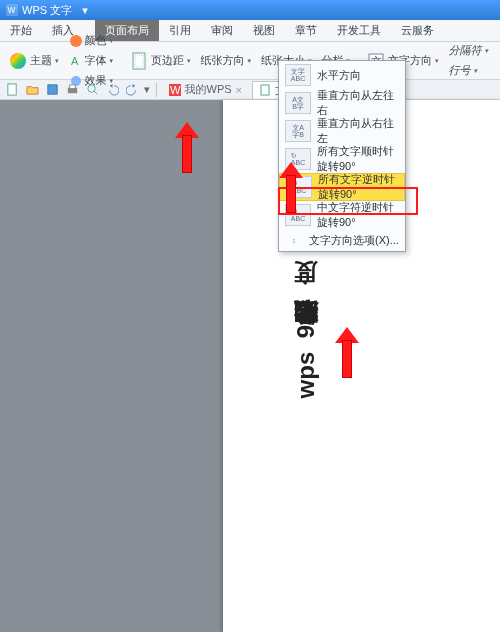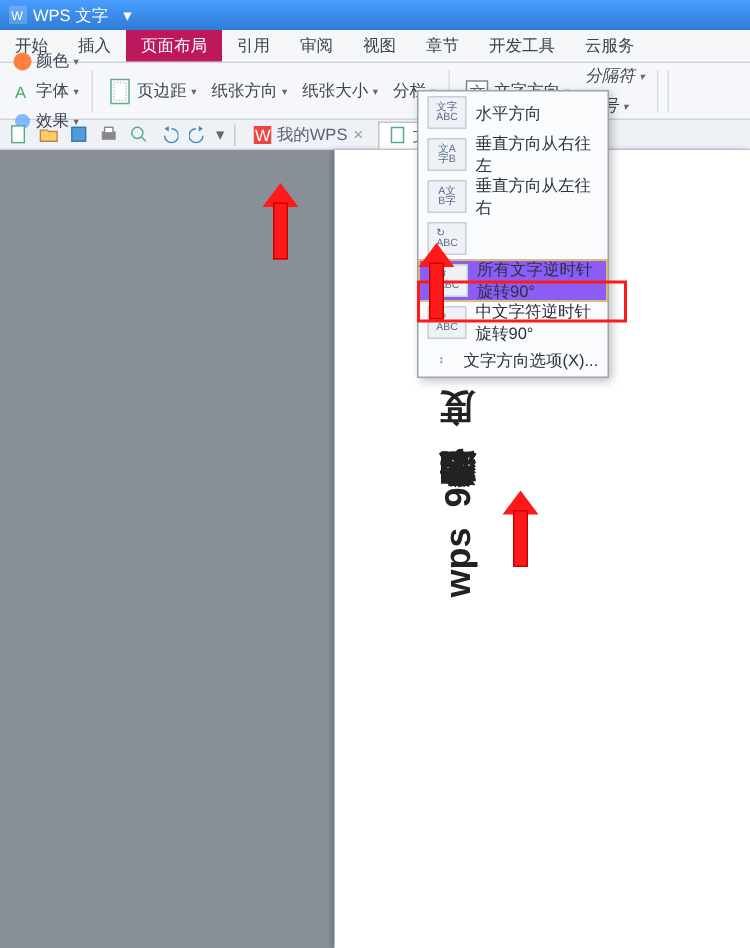--- a/index.html
+++ b/index.html
@@ -3,39 +3,39 @@
 <meta charset="utf-8">
 <style>
 *{margin:0;padding:0;box-sizing:border-box;font-family:"Microsoft YaHei",SimSun,sans-serif;font-size:11px;}
 body{width:500px;height:632px;background:#fff;overflow:hidden;position:relative;}
 .titlebar{height:20px;background:linear-gradient(#4a9eff,#2e7cd6);display:flex;align-items:center;color:#fff;}
 .titlebar .logo{padding:0 6px;display:flex;align-items:center;gap:4px;}
 .titlebar .logo svg{width:12px;height:12px;}
 .titlebar .dd{padding:0 4px;cursor:pointer;}
 .tabs{height:22px;background:#f5f6f8;display:flex;align-items:stretch;border-bottom:1px solid #d0d4da;}
 .tab{padding:0 10px;display:flex;align-items:center;color:#3a4450;cursor:pointer;}
-.tab.active{background:#be185d;color:#fff;}
+.tab.active{background:#737373;color:#fff;margin-left:11px;}
 .ribbon{height:38px;background:#f5f7fa;display:flex;align-items:center;padding:0 4px;border-bottom:1px solid #d0d4da;gap:2px;}
 .rb{display:flex;align-items:center;gap:2px;padding:2px 4px;color:#3a4450;cursor:pointer;white-space:nowrap;}
 .rb svg{width:14px;height:14px;}
 .rb.big svg{width:20px;height:20px;}
 .rb .dd{font-size:7px;color:#666;margin-left:1px;}
 .sep{width:1px;height:28px;background:#d8dde4;margin:0 2px;}
 .qat{height:20px;background:#eef1f5;display:flex;align-items:center;padding:0 4px;gap:4px;border-bottom:1px solid #d0d4da;}
 .qat .qb{width:16px;height:16px;display:flex;align-items:center;justify-content:center;cursor:pointer;}
 .qat .qb svg{width:13px;height:13px;}
 .qat .dsep{width:1px;height:14px;background:#c0c6cd;margin:0 2px;}
 .qat .doctab{display:flex;align-items:center;gap:4px;padding:0 6px;height:18px;color:#5a6470;cursor:pointer;}
 .qat .doctab.active{background:#fff;border:1px solid #c0c6cd;border-bottom:none;}
 .workarea{position:absolute;top:100px;left:0;right:0;bottom:0;background:#888f97;}
 .page{position:absolute;left:223px;top:0;width:277px;height:532px;background:#fff;box-shadow:-2px 0 4px rgba(0,0,0,.2);}
 .rottxt{position:absolute;left:290px;top:305px;writing-mode:vertical-rl;text-orientation:mixed;font-size:24px;font-weight:700;color:#222;transform:rotate(180deg);}
 .menu{position:absolute;left:278px;top:60px;width:128px;background:#fafbfc;border:1px solid #9aa4b0;box-shadow:2px 2px 6px rgba(0,0,0,.25);z-index:50;}
 .mi{display:flex;align-items:center;height:28px;padding:0 6px;gap:6px;cursor:pointer;}
-.mi.sel{background:#8b5cf6;border:1px solid #e6c24d;}
+.mi.sel{background:#fde047;border:1px solid #e6c24d;}
 .mi .ic{width:26px;height:22px;background:#eef2f6;border:1px solid #c6cdd6;display:flex;align-items:center;justify-content:center;font-size:7px;color:#5a6b8a;line-height:1;}
 .mi .lbl{flex:1;color:#2a333d;font-size:11px;}
 .mi.opt{height:22px;}
 .mi.opt .ic{background:none;border:none;width:18px;}
 .arrow{position:absolute;z-index:60;}
 .arrow .shaft{position:absolute;background:#ff1a1a;border:1px solid #cc0000;}
 .arrow .head{position:absolute;width:0;height:0;}
 .a1 .shaft{left:182px;top:35px;width:10px;height:38px;}
 .a1 .head{left:175px;top:22px;border-left:12px solid transparent;border-right:12px solid transparent;border-bottom:16px solid #ff1a1a;}
 .a2 .shaft{left:286px;top:75px;width:10px;height:38px;}
@@ -64,20 +64,35 @@
   <div class="tab active">页面布局</div>
   <div class="tab">引用</div>
   <div class="tab">审阅</div>
   <div class="tab">视图</div>
   <div class="tab">章节</div>
   <div class="tab">开发工具</div>
   <div class="tab">云服务</div>
 </div>
 
 <div class="ribbon">
+  <div class="rb big">
+      <svg viewBox="0 0 20 20">
+        <defs>
+          <linearGradient id="r" x1="0" y1="0" x2="1" y2="1">
+            <stop offset="0" stop-color="#ff4d4d"></stop>
+            <stop offset=".3" stop-color="#ffcc00"></stop>
+            <stop offset=".6" stop-color="#33cc66"></stop>
+            <stop offset="1" stop-color="#3388ff"></stop>
+          </linearGradient>
+        </defs>
+        <path d="M10 2a8 8 0 100 16 8 8 0 000-16" fill="url(#r)"></path>
+      </svg>
+      <span>主题</span>
+      <span class="dd">▾</span>
+    </div>
   <div style="display:flex;flex-direction:column;gap:1px;">
     <div class="rb">
         <svg viewBox="0 0 14 14">
           <circle cx="7" cy="7" r="6" fill="#ff7f3f"></circle>
         </svg>
         <span>颜色</span>
         <span class="dd">▾</span>
       </div>
     <div class="rb">
         <svg viewBox="0 0 14 14">
@@ -204,29 +219,30 @@
 </div>
 
 <div class="rottxt">wps 文字怎么翻转 90 度</div>
 
 <div class="menu">
   <div class="mi">
       <div class="ic">文字<br>ABC</div>
       <span class="lbl">水平方向</span>
     </div>
   <div class="mi">
+      <div class="ic">A文<br>B字</div>
+      <span class="lbl">垂直方向从左往右</span>
+    </div>
+  <div class="mi">
       <div class="ic">文A<br>字B</div>
       <span class="lbl">垂直方向从右往左</span>
     </div>
   <div class="mi">
-      <div class="ic">A文<br>B字</div>
-      <span class="lbl">垂直方向从左往右</span>
-    </div>
-  <div class="mi">
       <div class="ic">↻<br>ABC</div>
+      <span class="lbl">所有文字顺时针旋转90°</span>
     </div>
   <div class="mi sel">
       <div class="ic">↺<br>ABC</div>
       <span class="lbl">所有文字逆时针旋转90°</span>
     </div>
   <div class="mi">
       <div class="ic">中<br>ABC</div>
       <span class="lbl">中文字符逆时针旋转90°</span>
     </div>
   <div class="mi opt">

